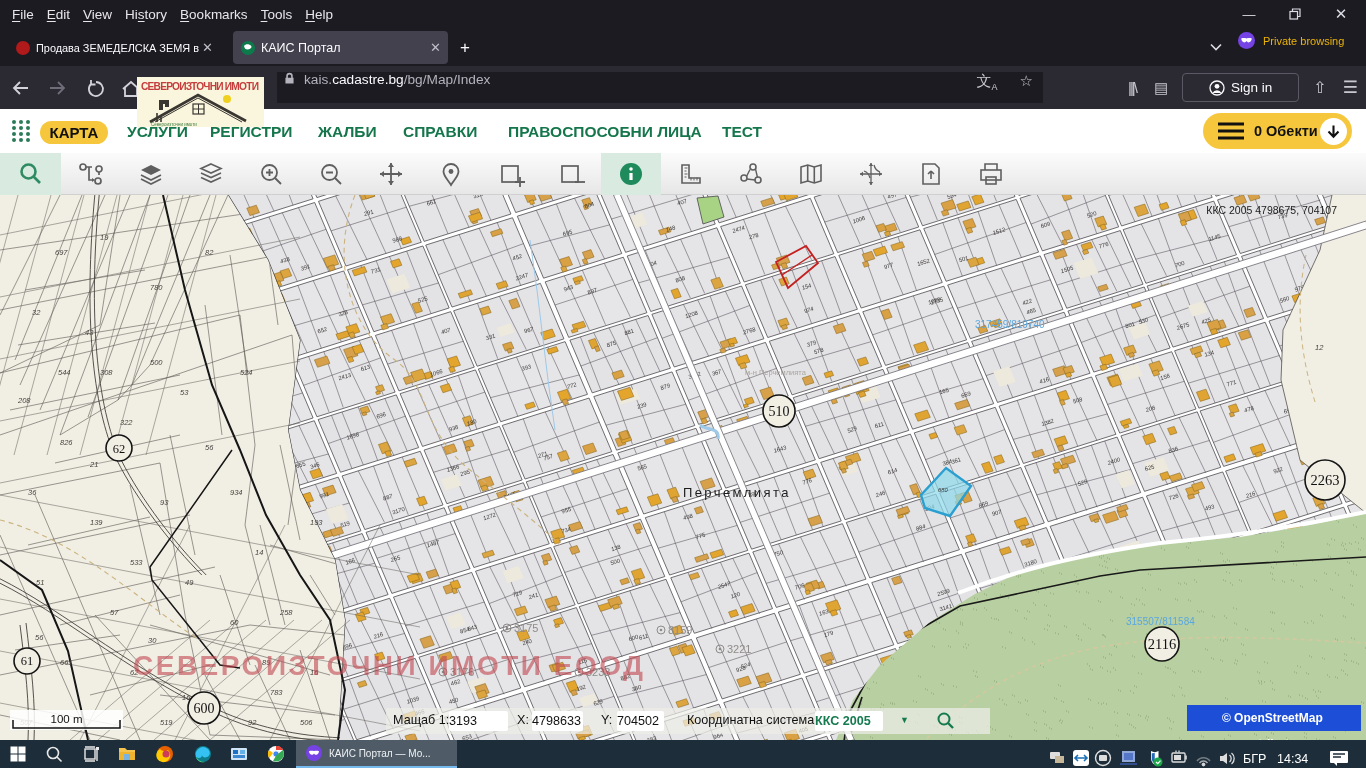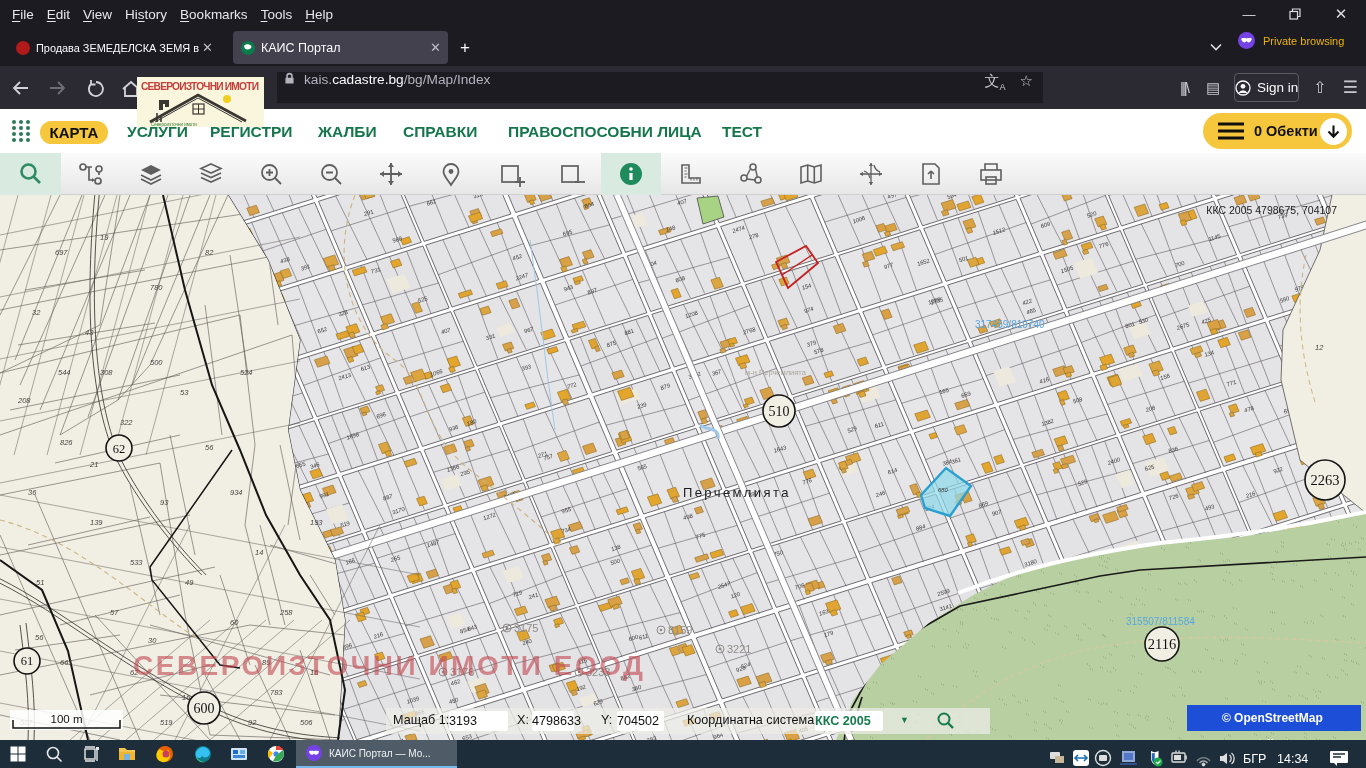--- a/index.html
+++ b/index.html
@@ -94,29 +94,29 @@
         </g>
     <path d="M86 4a7 7 0 11-5 2M81 2v4.5h4.5"></path>
     <path d="M113 11l8-7 8 7M115 9.5V18h12V9.5"></path>
    </g>
     </svg>
   <div id="urlbar">
     <svg width="13" height="13" viewBox="0 0 16 16" style="margin:0 8px 0 6px">
         <path d="M4 7V5a4 4 0 018 0v2h1v7H3V7h1zm2 0h4V5a2 2 0 00-4 0v2z" fill="#b4b2bc"></path>
       </svg>
     <span>kais.<span style="color:#fbfbfe">cadastre.bg</span>/bg/Map/Index</span>
-    <span style="margin-left:auto;margin-right:10px;display:flex;gap:14px;color:#c9c7cf;font-size:15px">
+    <span style="margin-left:auto;margin-right:10px;display:flex;gap:22px;color:#c9c7cf;font-size:15px">
         <span id="transic">文<sub style="font-size:9px">A</sub></span>
         <span>☆</span>
       </span>
   </div>
   <div style="position:absolute;right:8px;display:flex;align-items:center;color:#c9c7cf">
     <span style="font-size:15px;letter-spacing:-2px;margin-right:18px">|||\</span>
     <span style="font-size:15px;margin-right:14px">▤</span>
-    <span id="signin" style="border:1px solid #5b5a64;border-radius:4px;height:29px;display:flex;align-items:center;padding:0 0;color:#fbfbfe;font-size:13.5px"><svg width="16" height="16" viewBox="0 0 16 16" style="margin-right:6px">
+    <span id="signin" style="border:1px solid #5b5a64;border-radius:4px;height:29px;display:flex;align-items:center;padding:0 26px;color:#fbfbfe;font-size:13.5px"><svg width="16" height="16" viewBox="0 0 16 16" style="margin-right:6px">
           <circle cx="8" cy="8" r="7" fill="none" stroke="#fbfbfe" stroke-width="1.3"></circle>
           <circle cx="8" cy="6.3" r="2.4" fill="#fbfbfe"></circle>
           <path d="M3.5 13a5 5 0 019 0" fill="#fbfbfe"></path>
         </svg>Sign in</span>
     <span style="font-size:16px;margin:0 0 0 14px">⇧</span>
     <span style="font-size:17px;margin-left:16px">☰</span>
   </div>
 </div>
 <div id="siteheader">
   <svg width="22" height="24" viewBox="0 0 22 24" style="position:absolute;left:11px;top:10px">
@@ -2218,21 +2218,21 @@
 <path d="M530 45C540 110 545 170 555 235" stroke="#9ec9e8" stroke-width="1" fill="none"></path>
 <path d="M700 230c8 6 20 2 18 14" stroke="#9ec9e8" stroke-width="3" fill="none"></path>
     </svg>
   <div id="scalebox">100 m<svg width="109" height="9" viewBox="0 0 109 9" style="position:absolute;left:2px;top:10px">
         <path d="M1 0v8h107V0" stroke="#111" stroke-width="1.5" fill="none"></path>
       </svg></div>
   <div id="statusbar">
     <span style="position:absolute;left:7px;top:5px">Мащаб 1:</span>
       <span class="sinput" style="position:absolute;left:63px;top:3px;width:59px">3193</span>
     <span style="position:absolute;left:131px;top:5px">X:</span>
-      <span class="sinput" style="position:absolute;left:146px;top:3px;width:42px">4798633</span>
+      <span class="sinput" style="position:absolute;left:146px;top:3px;width:51px">4798633</span>
     <span style="position:absolute;left:215px;top:5px">Y:</span>
       <span class="sinput" style="position:absolute;left:231px;top:3px;width:47px">704502</span>
     <span style="position:absolute;left:301px;top:5px">Координатна система:</span>
       <span class="sinput" style="position:absolute;left:429px;top:3px;width:68px;color:#157a4e;font-weight:bold">ККС 2005</span>
     <span style="position:absolute;left:514px;top:7px;color:#157a4e;font-size:9px">▼</span>
     <svg width="20" height="20" viewBox="0 0 20 20" style="position:absolute;left:550px;top:3px">
         <circle cx="8" cy="8" r="5.5" fill="none" stroke="#157a4e" stroke-width="2"></circle>
         <path d="M12 12l5 5" stroke="#157a4e" stroke-width="2.4"></path>
       </svg>
   </div>

